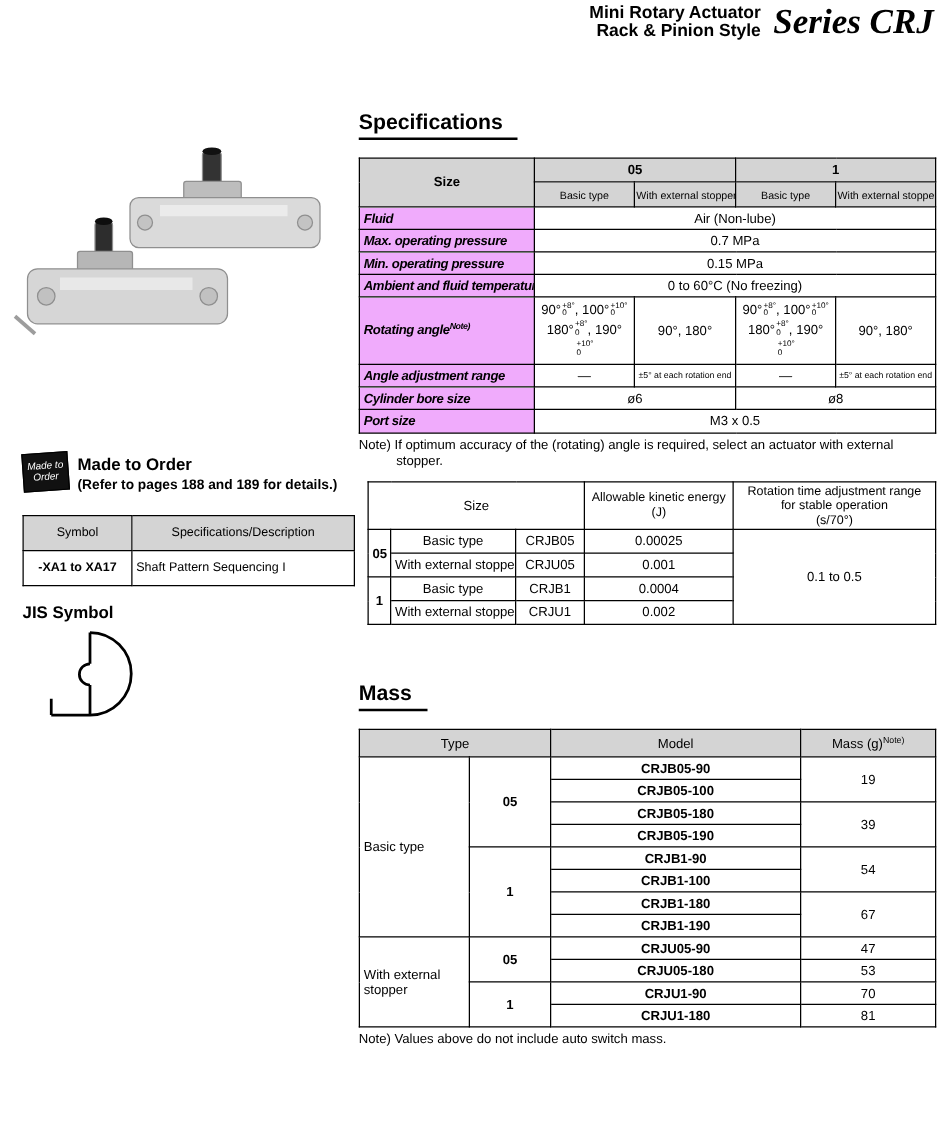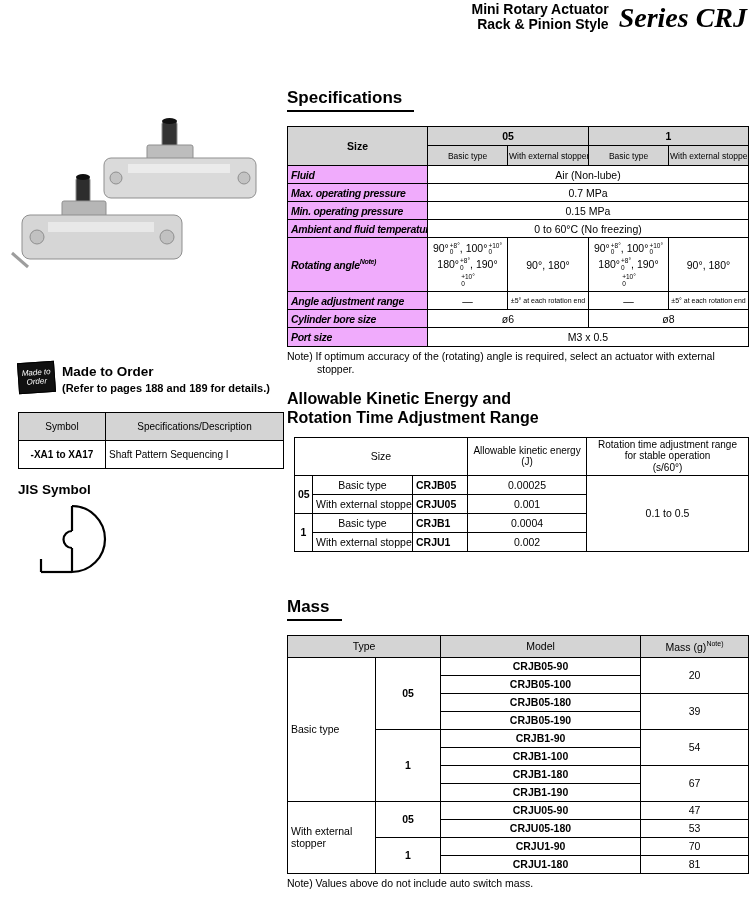--- a/index.html
+++ b/index.html
@@ -43,21 +43,21 @@
   .tol { display:inline-flex; flex-direction:column; font-size:6.5px; line-height:6.5px; vertical-align:middle; margin-left:1px; text-align:left; }
 
   .note { font-size:10.5px; line-height:1.25; margin-top:3px; }
   .hang { padding-left:30px; text-indent:-30px; }
 
   .kin-table { margin:9px 0 0 7px; }
   .kin-table tr.khdr { height:38px; }
   .kin-table tr.krow { height:19px; }
   .kin-table .hsmall { font-size:10px; line-height:1.15; }
   .kin-type { font-size:9.5px; white-space:nowrap; }
-  .mdl { text-align:left; padding-left:4px; font-weight:bold; }
+  .mdl { text-align:center; padding-left:4px; font-weight:normal; }
 
   .mass-h2 { margin-top:45px;text-align:right; }
   .mass-table tr.mhdr { height:22px; }
   .mass-table tr.mrow { height:18px; }
   .typ { text-align:left; padding-left:8px; vertical-align:middle; }
 
   
   .photos { position:absolute; left:10px; top:105px; }
   .mto { position:absolute; left:18px; top:362px; display:flex; gap:7px; align-items:flex-start; }
   .mto-badge { width:37px; height:31px; background:#111; color:#fff; display:flex; flex-direction:column; align-items:center; justify-content:center; font-size:8px; font-style:italic; line-height:1.1; transform:rotate(-4deg); border:1px solid #000; flex:0 0 auto; }
@@ -236,44 +236,40 @@
       </tr>
       <tr class="r-port">
         <td class="lbl">Port size</td>
         <td class="c" colspan="4">M3 x 0.5</td>
       </tr>
     </tbody>
       </table>
 
     <div class="note hang">Note) If optimum accuracy of the (rotating) angle is required, select an actuator with external stopper.</div>
 
-    <h2 class="plain">
-      <div>Allowable Kinetic Energy and</div>
-      <div>Rotation Time Adjustment Range</div>
-    </h2>
 
     <table class="tbl kin-table" style="width:454px">
       <colgroup>
           <col style="width:18px">
           <col style="width:100px">
           <col style="width:55px">
           <col style="width:119px">
           <col style="width:162px">
         </colgroup>
       <tbody>
           <tr class="khdr">
         <td class="c" colspan="3">Size</td>
         <td class="c hsmall">
           <div>Allowable kinetic energy</div>
           <div>(J)</div>
         </td>
         <td class="c hsmall">
           <div>Rotation time adjustment range</div>
           <div>for stable operation</div>
-          <div>(s/60°)</div>
+          <div>(s/70°)</div>
         </td>
       </tr>
       <tr class="krow">
         <td class="c b" rowspan="2">05</td>
         <td class="c kin-type">Basic type</td>
         <td class="mdl">CRJB05</td>
         <td class="c">0.00025</td>
         <td class="c" rowspan="4">0.1 to 0.5</td>
       </tr>
       <tr class="krow">
@@ -307,21 +303,21 @@
       <tbody>
           <tr class="hdr mhdr">
         <td class="c" colspan="2">Type</td>
         <td class="c">Model</td>
         <td class="c"><span>Mass (g)</span><sup>Note)</sup></td>
       </tr>
       <tr class="mrow">
         <td class="typ" rowspan="8">Basic type</td>
         <td class="c b" rowspan="4">05</td>
         <td class="c b">CRJB05-90</td>
-        <td class="c" rowspan="2">20</td>
+        <td class="c" rowspan="2">19</td>
       </tr>
       <tr class="mrow">
         <td class="c b">CRJB05-100</td>
       </tr>
       <tr class="mrow">
         <td class="c b">CRJB05-180</td>
         <td class="c" rowspan="2">39</td>
       </tr>
       <tr class="mrow">
         <td class="c b">CRJB05-190</td>

